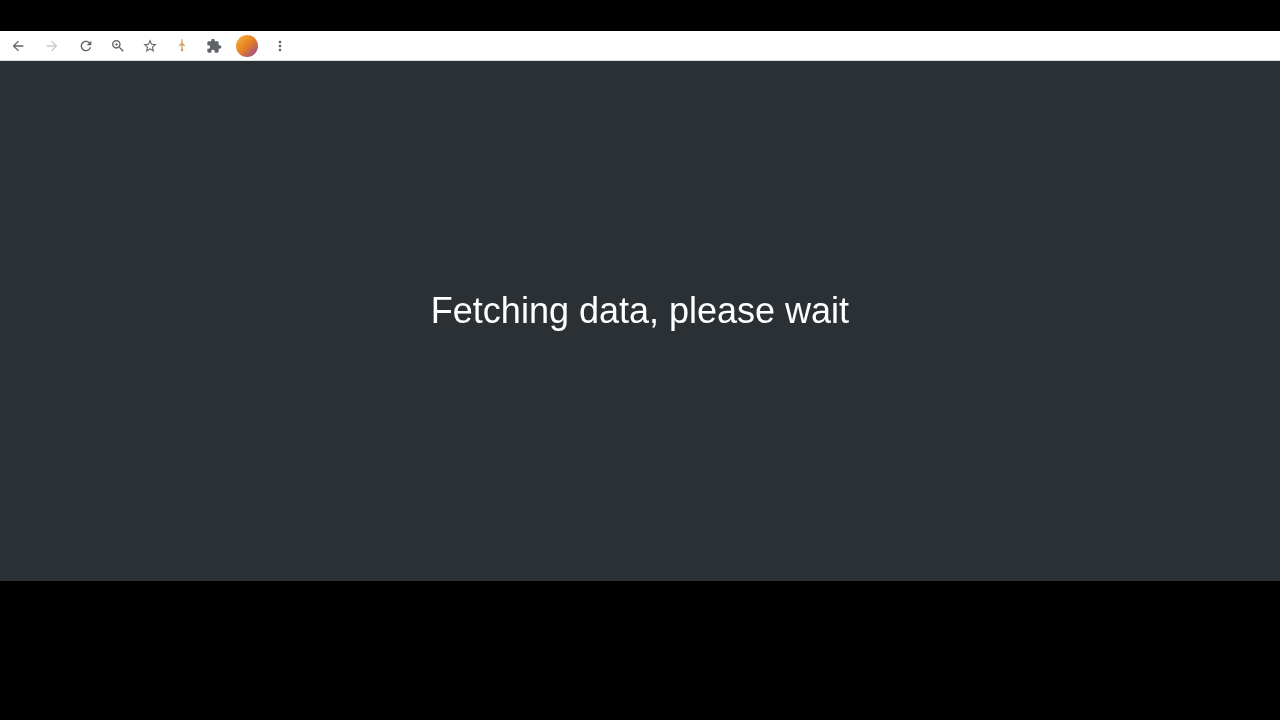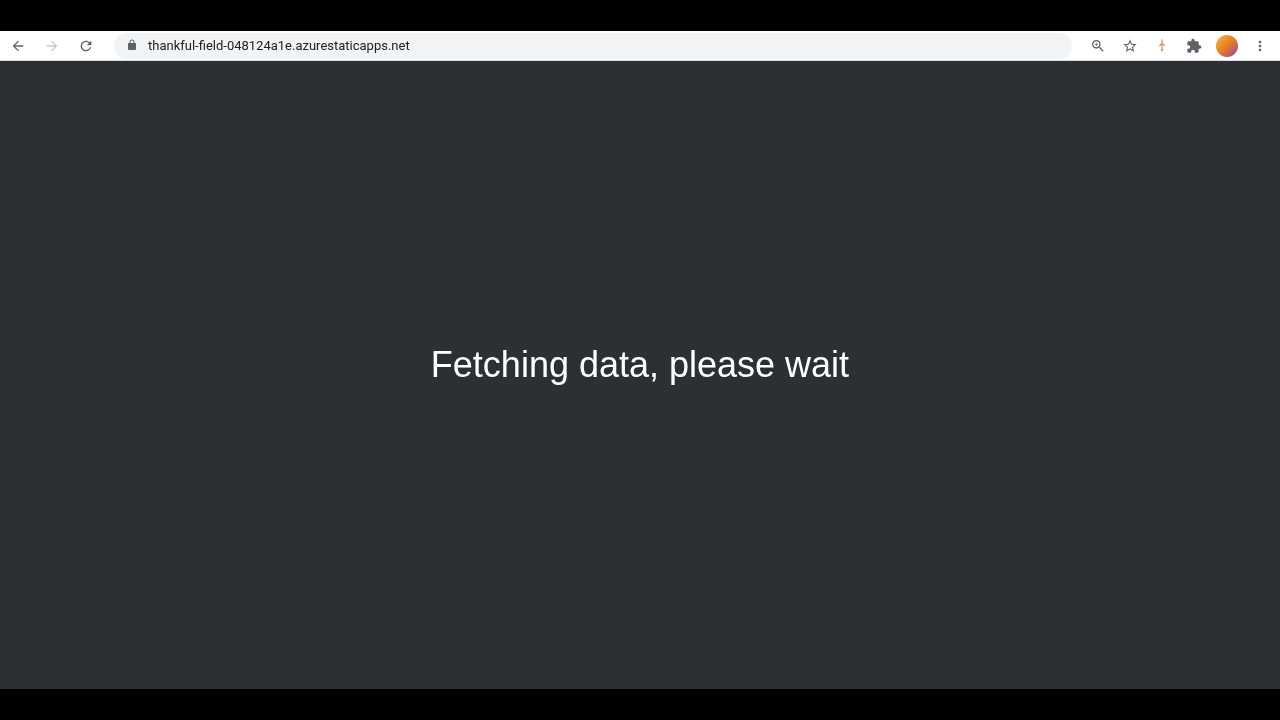--- a/index.html
+++ b/index.html
@@ -90,21 +90,21 @@
       fill: #5f6368;
     }
     .profile-avatar {
       width: 22px;
       height: 22px;
       border-radius: 50%;
       background: linear-gradient(135deg, #f4b942 0%, #e67e22 50%, #8e44ad 100%);
       cursor: pointer;
     }
     .content-area {
-      height: 628px;
+      height: 520px;
       background: #2b3035;
       display: flex;
       align-items: center;
       justify-content: center;
     }
     .loading-message {
       color: #fff;
       font-size: 36px;
       font-weight: 400;
       font-family: "Segoe UI", -apple-system, sans-serif;
@@ -124,28 +124,20 @@
   </div>
   <div class="nav-button disabled">
     <svg viewBox="0 0 24 24">
         <path d="M12 4l-1.41 1.41L16.17 11H4v2h12.17l-5.58 5.59L12 20l8-8z"></path>
       </svg>
   </div>
   <div class="nav-button">
     <svg viewBox="0 0 24 24">
         <path d="M17.65 6.35C16.2 4.9 14.21 4 12 4c-4.42 0-8 3.58-8 8s3.58 8 8 8c3.73 0 6.84-2.55 7.73-6h-2.08c-.82 2.33-3.04 4-5.65 4-3.31 0-6-2.69-6-6s2.69-6 6-6c1.66 0 3.14.69 4.22 1.78L13 11h7V4l-2.35 2.35z"></path>
       </svg>
-  </div>
-  <div class="address-bar">
-    <span class="lock-icon">
-      <svg viewBox="0 0 24 24">
-          <path d="M18 8h-1V6c0-2.76-2.24-5-5-5S7 3.24 7 6v2H6c-1.1 0-2 .9-2 2v10c0 1.1.9 2 2 2h12c1.1 0 2-.9 2-2V10c0-1.1-.9-2-2-2zM9 6c0-1.66 1.34-3 3-3s3 1.34 3 3v2H9V6z"></path>
-        </svg>
-    </span>
-    <span class="url-text">thankful-field-048124a1e.azurestaticapps.net</span>
   </div>
   <div class="toolbar-icons">
     <div class="toolbar-icon">
       <svg viewBox="0 0 24 24">
           <path d="M15.5 14h-.79l-.28-.27C15.41 12.59 16 11.11 16 9.5 16 5.91 13.09 3 9.5 3S3 5.91 3 9.5 5.91 16 9.5 16c1.61 0 3.09-.59 4.23-1.57l.27.28v.79l5 4.99L20.49 19l-4.99-5zm-6 0C7.01 14 5 11.99 5 9.5S7.01 5 9.5 5 14 7.01 14 9.5 11.99 14 9.5 14z"></path>
           <path d="M12 10h-2v2H9v-2H7V9h2V7h1v2h2v1z"></path>
         </svg>
     </div>
     <div class="toolbar-icon">
       <svg viewBox="0 0 24 24">

